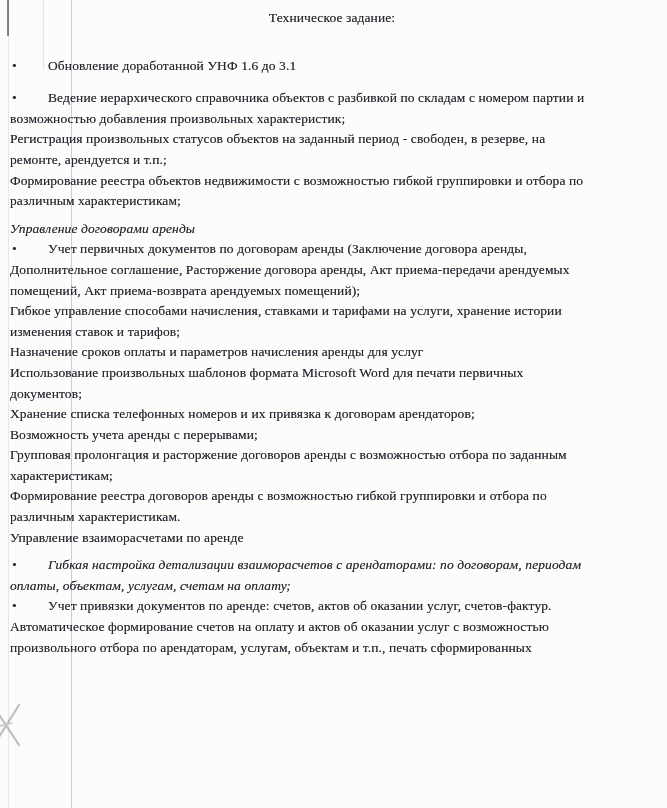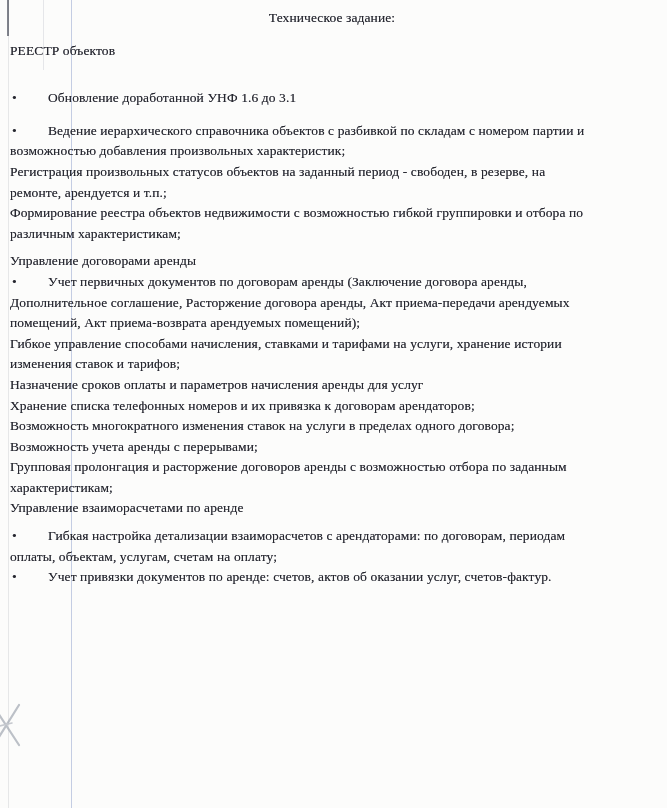--- a/index.html
+++ b/index.html
@@ -33,21 +33,21 @@
     letter-spacing: 0.1px;
     text-shadow: 0 0 0.5px rgba(40,42,58,0.55);
   }
   .doc-title { text-align: center; margin: 0; white-space: pre-line; }
   .block { margin: 0; white-space: pre-line; }
   .bullet { position: relative; text-indent: 38px; }
   .bullet-marker {
     position: absolute; left: 2px; top: 0;
     text-indent: 0;
   }
-  .gap-s { margin-top: 7px; }
+  .gap-s { margin-top: 7px; font-style: italic; }
   .gap-m { margin-top: 12px; }
   .gap-l { margin-top: 27px; }
 </style>
 </head>
 <body>
 
 <div class="page">
 
   <div class="crease crease-gray-full"></div>
   <div class="crease crease-gray-top"></div>
@@ -56,40 +56,44 @@
 
   <svg class="pen-mark" width="26" height="58" viewBox="0 0 26 58">
     <path d="M -4 10 L 21 48" stroke="#a7adb6" stroke-width="2.2" fill="none" stroke-linecap="round"></path>
     <path d="M -4 48 L 21 8" stroke="#a7adb6" stroke-width="2.2" fill="none" stroke-linecap="round"></path>
     <path d="M -3 30 L 14 26" stroke="#b4b9c1" stroke-width="1.6" fill="none" stroke-linecap="round"></path>
   </svg>
 
   <div class="content">
     <p class="doc-title">Техническое задание:</p>
     <div id="doc-blocks">
-        <p class="block para gap-m"><span>РЕЕСТР объектов</span></p>
         <p class="block bullet gap-l"><span class="bullet-marker">•</span><span>Обновление доработанной УНФ 1.6 до 3.1</span></p>
         <p class="block bullet gap-m"><span class="bullet-marker">•</span><span>Ведение иерархического справочника объектов с разбивкой по складам с номером партии и
 возможностью добавления произвольных характеристик;</span></p>
         <p class="block para"><span>Регистрация произвольных статусов объектов на заданный период - свободен, в резерве, на
 ремонте, арендуется и т.п.;</span></p>
         <p class="block para"><span>Формирование реестра объектов недвижимости с возможностью гибкой группировки и отбора по
 различным характеристикам;</span></p>
         <p class="block para gap-s"><span>Управление договорами аренды</span></p>
         <p class="block bullet"><span class="bullet-marker">•</span><span>Учет первичных документов по договорам аренды (Заключение договора аренды,
 Дополнительное соглашение, Расторжение договора аренды, Акт приема-передачи арендуемых
 помещений, Акт приема-возврата арендуемых помещений);</span></p>
         <p class="block para"><span>Гибкое управление способами начисления, ставками и тарифами на услуги, хранение истории
 изменения ставок и тарифов;</span></p>
         <p class="block para"><span>Назначение сроков оплаты и параметров начисления аренды для услуг</span></p>
+        <p class="block para"><span>Использование произвольных шаблонов формата Microsoft Word для печати первичных
+документов;</span></p>
         <p class="block para"><span>Хранение списка телефонных номеров и их привязка к договорам арендаторов;</span></p>
-        <p class="block para"><span>Возможность многократного изменения ставок на услуги в пределах одного договора;</span></p>
         <p class="block para"><span>Возможность учета аренды с перерывами;</span></p>
         <p class="block para"><span>Групповая пролонгация и расторжение договоров аренды с возможностью отбора по заданным
 характеристикам;</span></p>
+        <p class="block para"><span>Формирование реестра договоров аренды с возможностью гибкой группировки и отбора по
+различным характеристикам.</span></p>
         <p class="block para"><span>Управление взаиморасчетами по аренде</span></p>
         <p class="block bullet gap-s"><span class="bullet-marker">•</span><span>Гибкая настройка детализации взаиморасчетов с арендаторами: по договорам, периодам
 оплаты, объектам, услугам, счетам на оплату;</span></p>
         <p class="block bullet"><span class="bullet-marker">•</span><span>Учет привязки документов по аренде: счетов, актов об оказании услуг, счетов-фактур.</span></p>
+        <p class="block para"><span>Автоматическое формирование счетов на оплату и актов об оказании услуг с возможностью
+произвольного отбора по арендаторам, услугам, объектам и т.п., печать сформированных</span></p>
       </div>
   </div>
 
 </div>
 
 </body></html>

